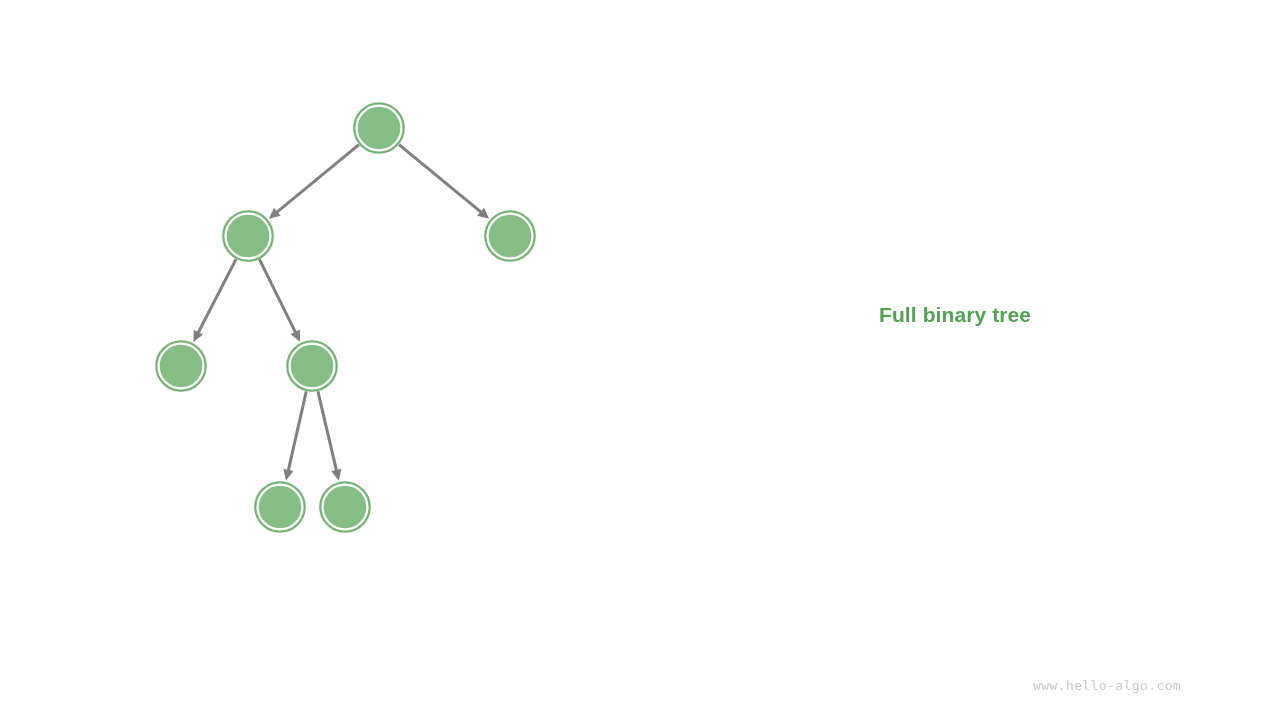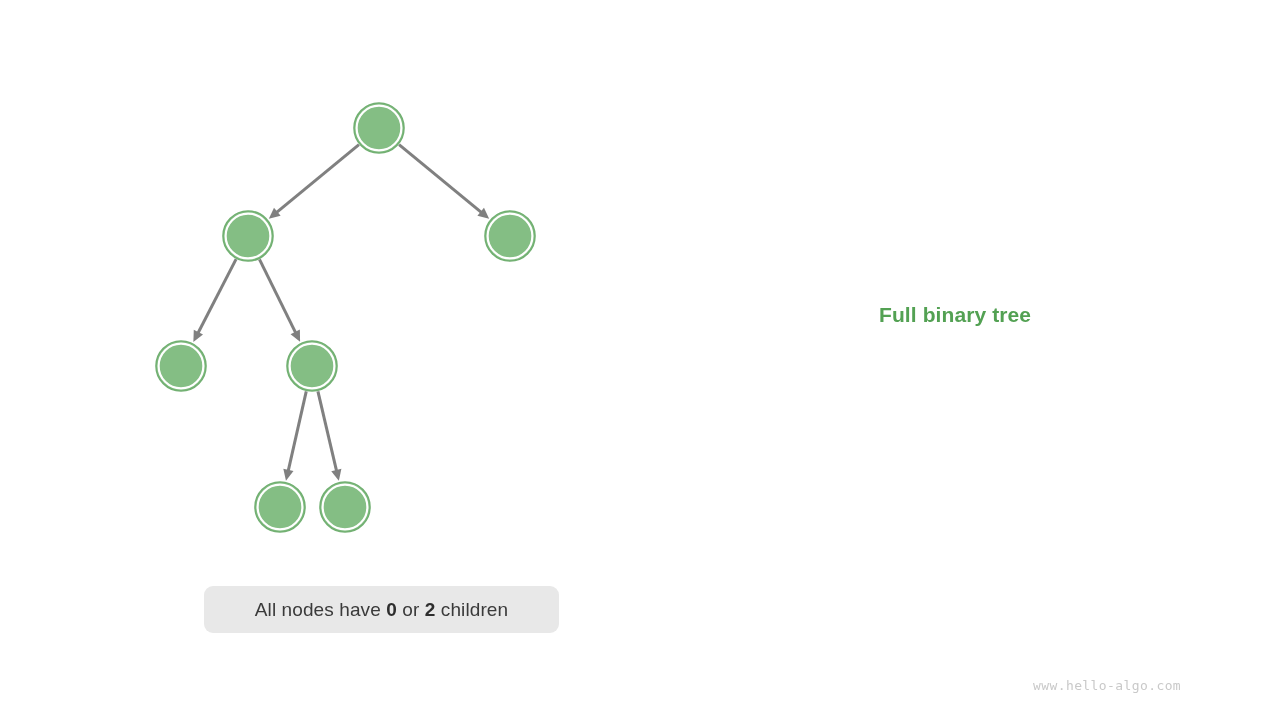--- a/index.html
+++ b/index.html
@@ -148,19 +148,16 @@
         </g>
         <g>
           <circle cx="345" cy="507" r="25" class="node-outer"></circle>
           <circle cx="345" cy="507" r="22.4" class="node-inner-ring"></circle>
         </g>
       </g>
   </svg>
 
   <div id="title">Full binary tree</div>
 
-  <div id="caption">
-    <span id="caption-text"><span>All nodes have </span><b>0</b><span> or </span><b>2</b><span> children</span></span>
-  </div>
 
   <div id="watermark">www.hello-algo.com</div>
 
 </div>
 
 </body></html>

